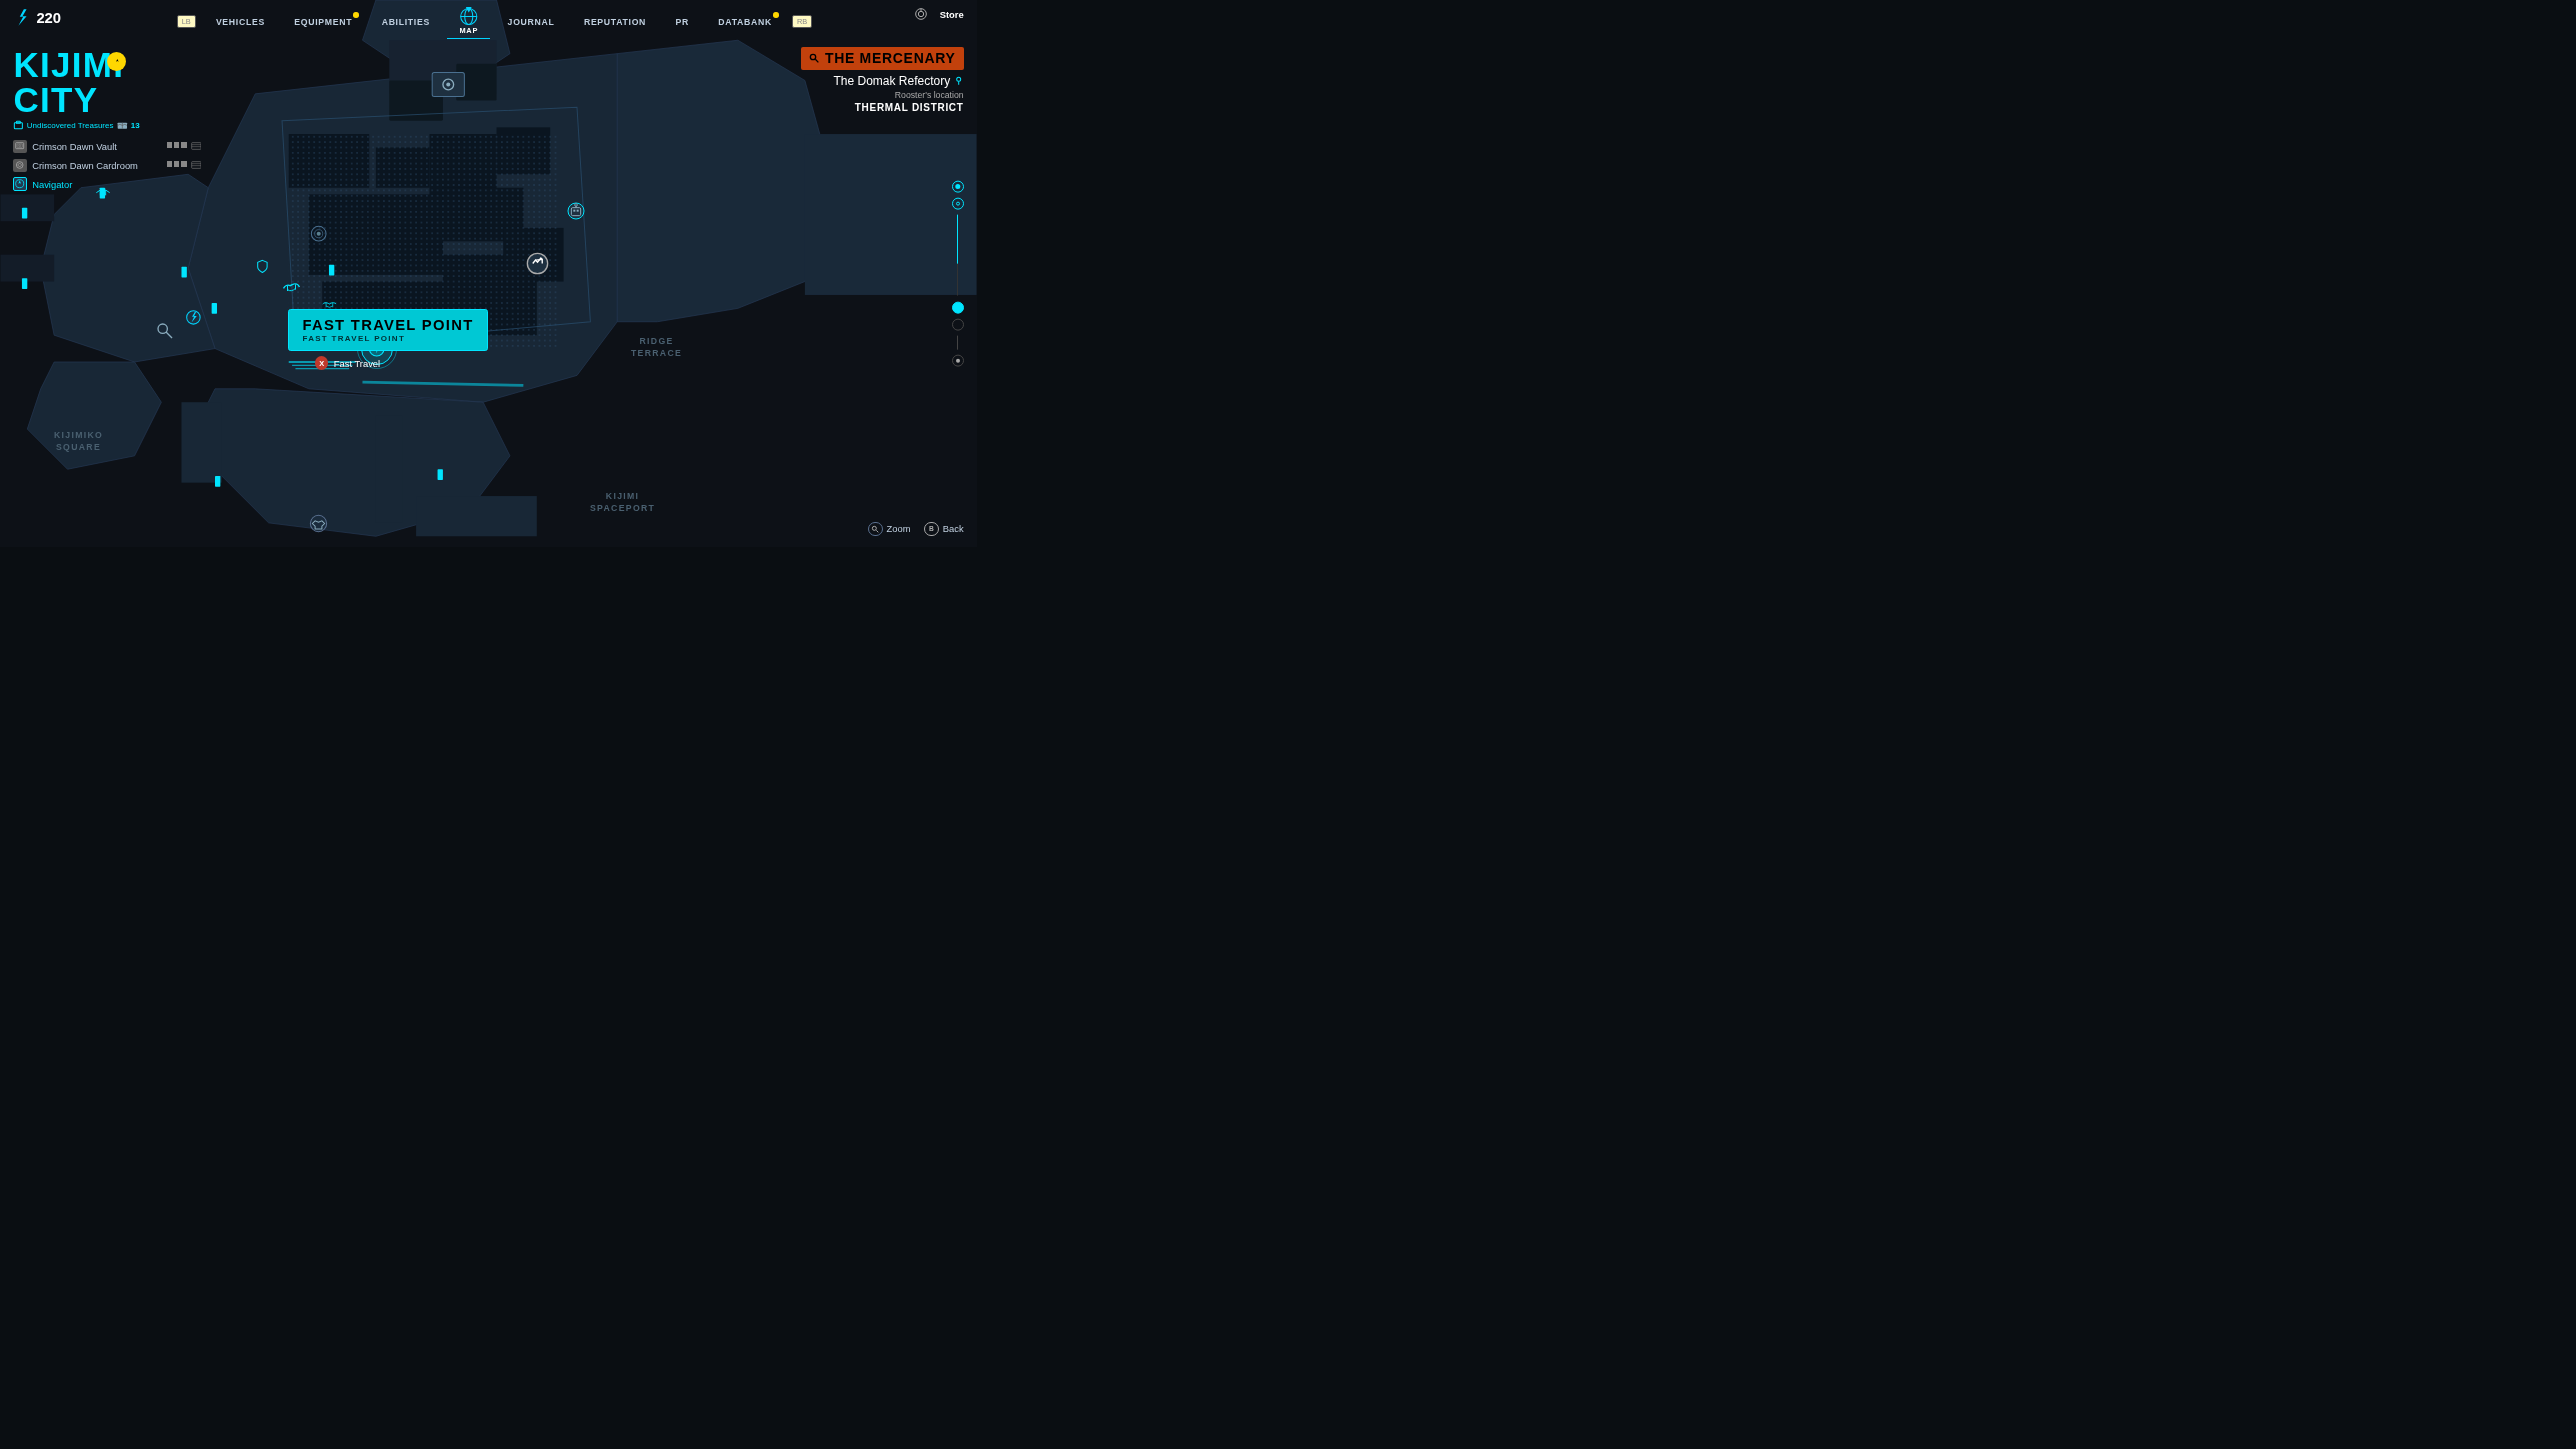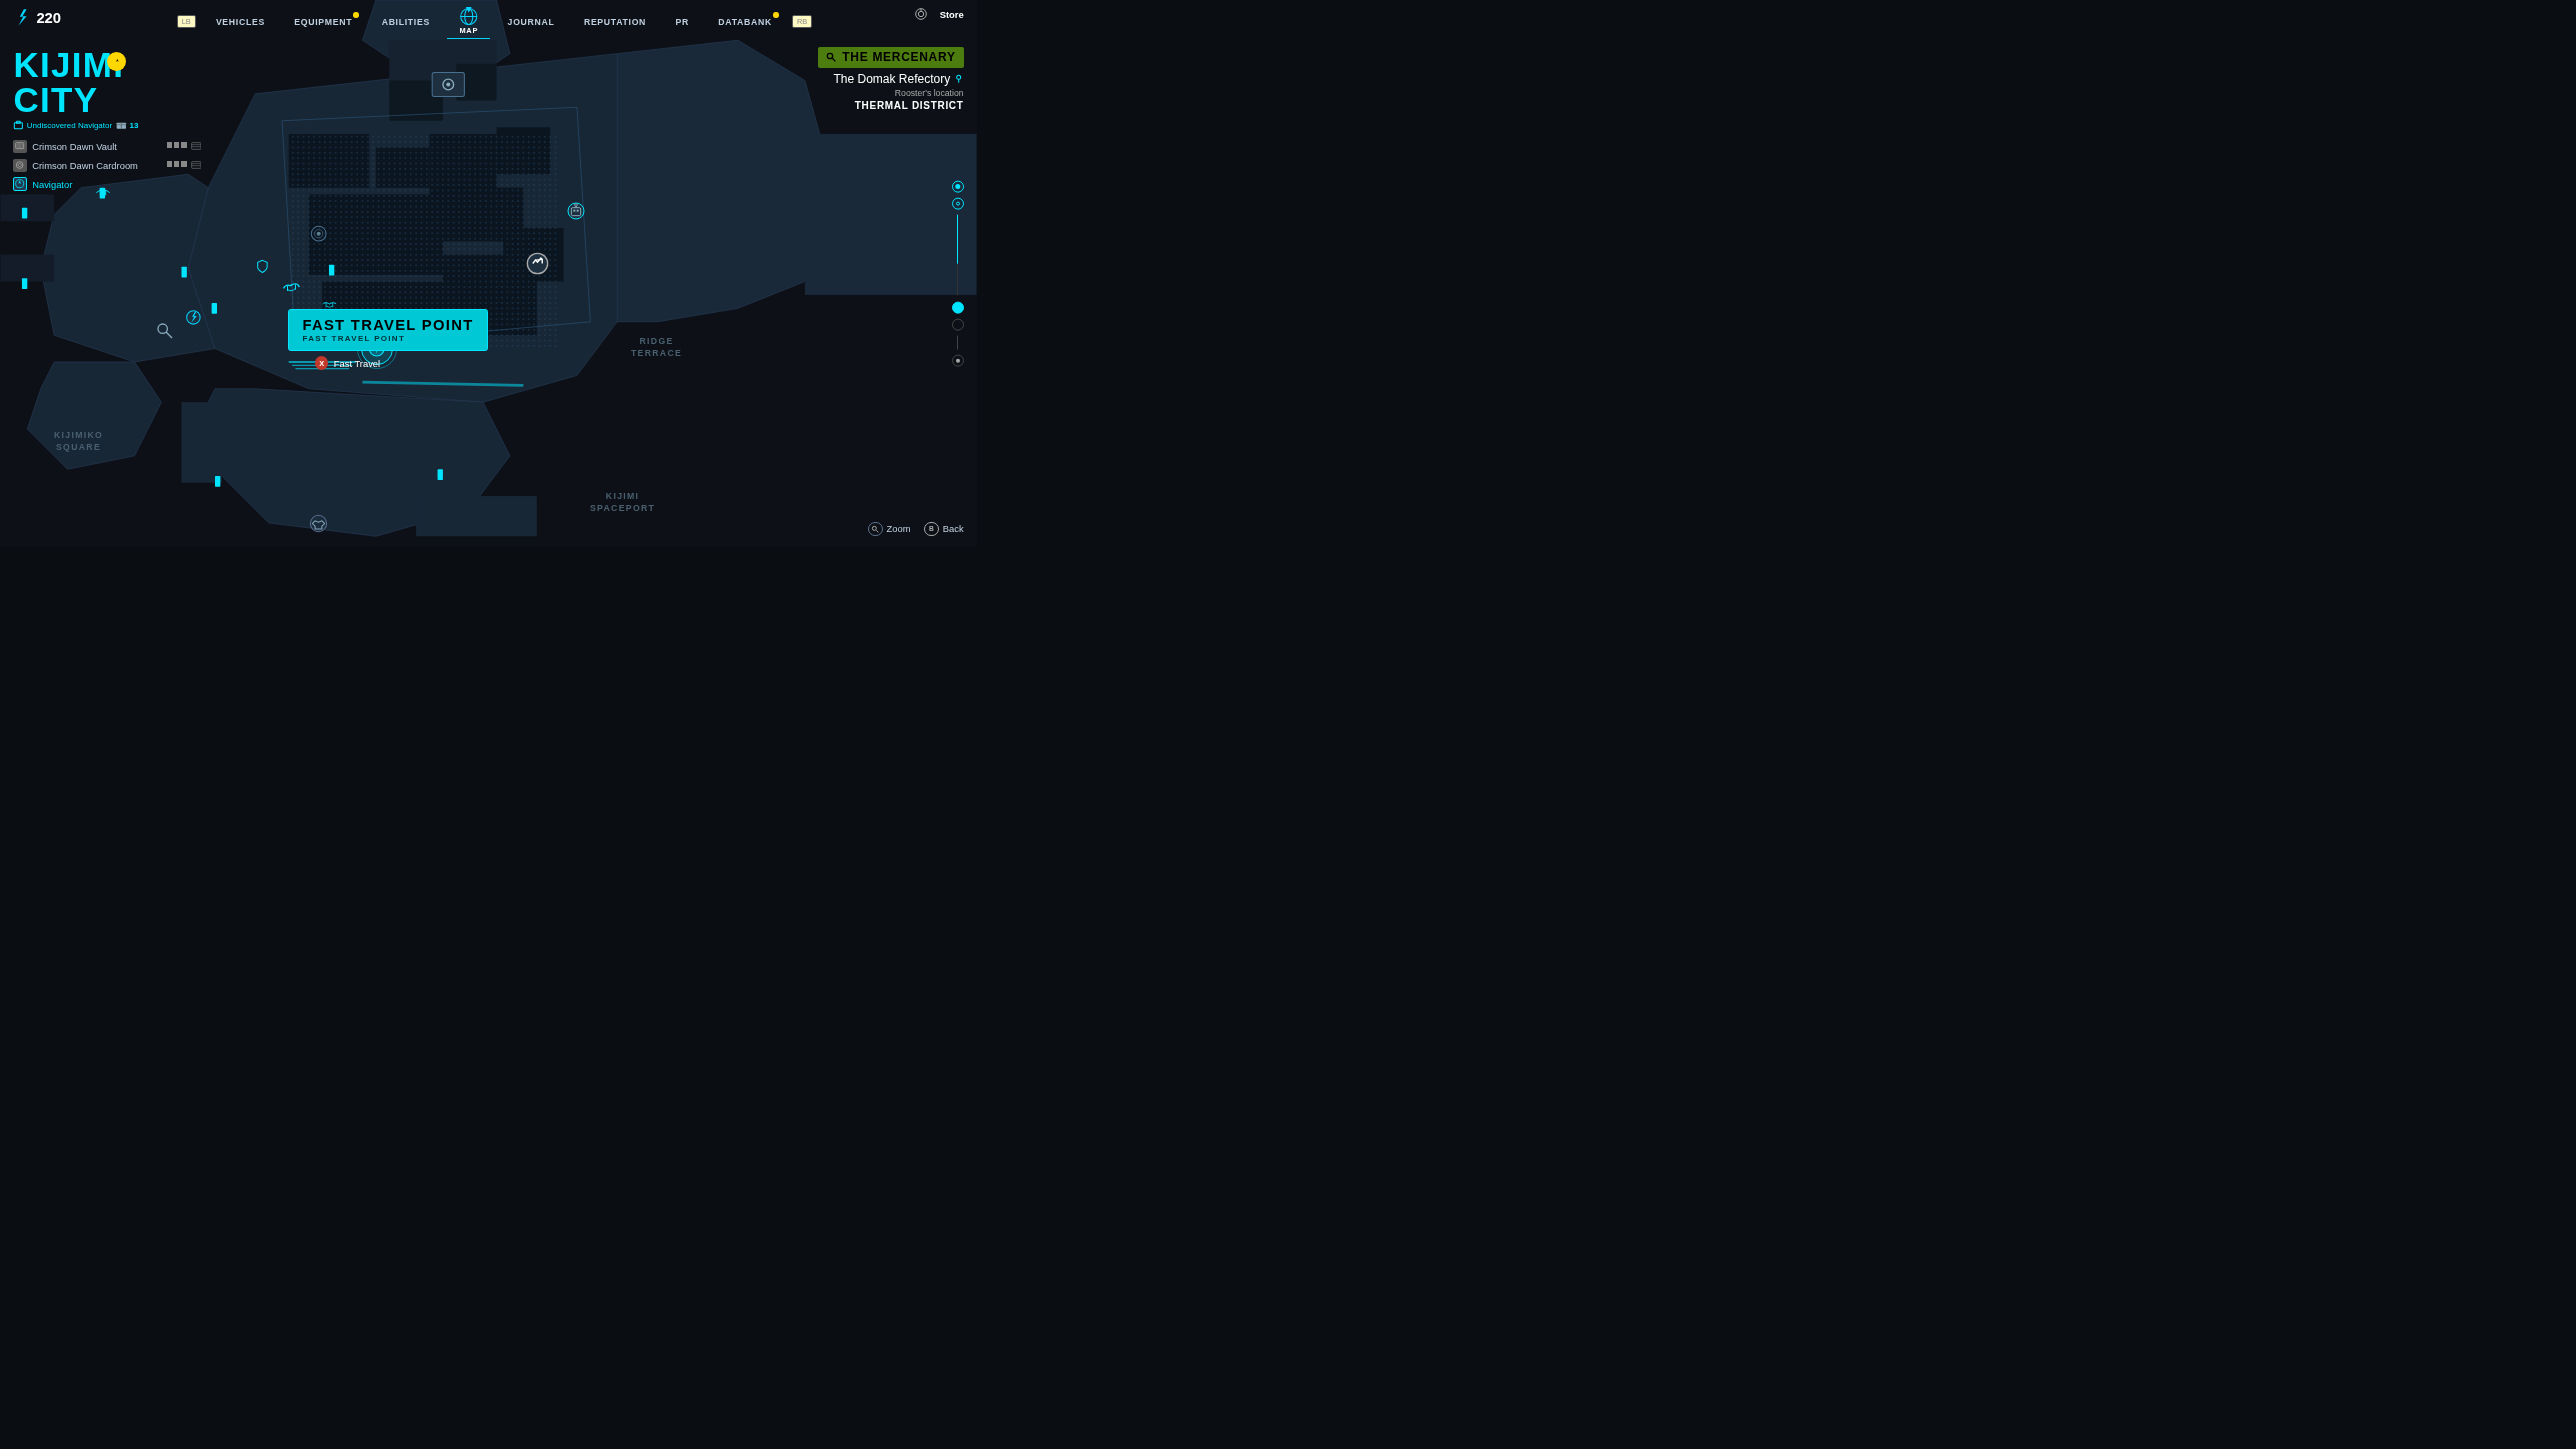--- a/index.html
+++ b/index.html
@@ -208,23 +208,23 @@
       top: 47px;
       z-index: 50;
       text-align: right;
       width: 201px;
     }
 
     #mercenary-badge {
       display: inline-flex;
       align-items: center;
       gap: 5.4px;
-      background: #4d7c0f;
+      background: #c2410c;
       color: #000;
-      font-size: 12px;
+      font-size: 14px;
       font-weight: bold;
       padding: 3.4px 8px;
       border-radius: 2px;
       letter-spacing: 0.7px;
       margin-left: 12px;
     }
 
     #location-name {
       font-size: 12px;
       color: white;
@@ -548,21 +548,21 @@
         <polygon points="8,3 10,7 8,6 6,7" fill="#000"></polygon>
       </svg>
     </div>
   </div>
   
   <div id="undiscovered">
     <svg width="10.7" height="10.7" viewBox="0 0 16 16">
       <rect x="2" y="4" width="12" height="9" rx="1" fill="none" stroke="#00e5ff" stroke-width="1.5"></rect>
       <rect x="5" y="2" width="6" height="3" rx="1" fill="none" stroke="#00e5ff" stroke-width="1.5"></rect>
     </svg>
-    <span>Undiscovered Navigator</span>
+    <span>Undiscovered Treasures</span>
     <svg width="10.7" height="9.4" viewBox="0 0 16 14" style="margin-left:1.3px">
       <rect x="1" y="4" width="14" height="9" rx="1" fill="#8aacbe"></rect>
       <line x1="8" y1="4" x2="8" y2="13" stroke="#555" stroke-width="1"></line>
       <path d="M1,8 Q4,5 8,8 Q12,5 15,8" fill="none" stroke="#555" stroke-width="1"></path>
     </svg>
     <span style="font-weight:bold;">13</span>
   </div>
 
   <div id="locations-list">
     <div class="location-item">

